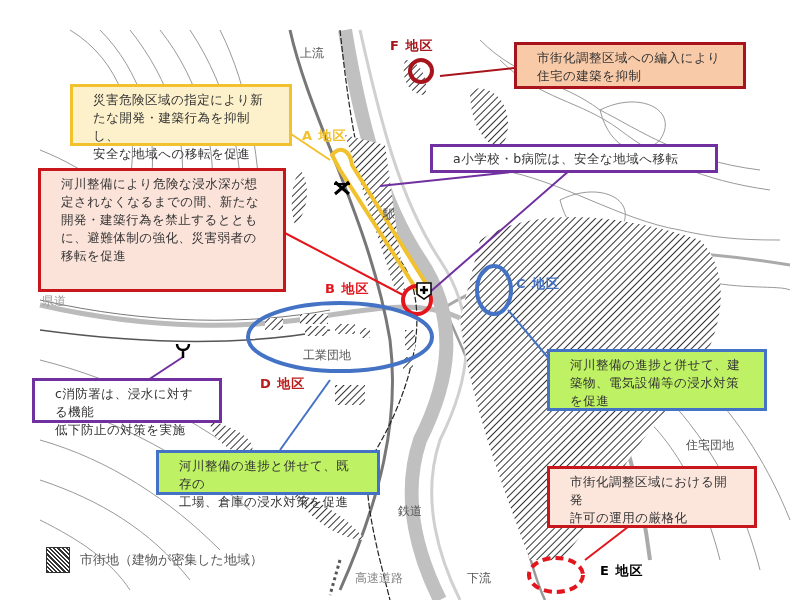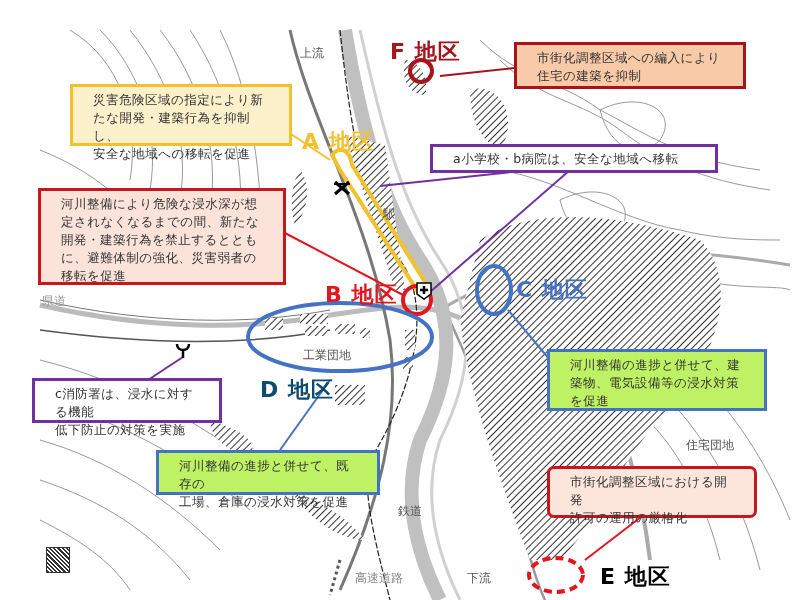--- a/index.html
+++ b/index.html
@@ -8,21 +8,21 @@
   .callout {
     position: absolute; box-sizing: border-box; font-size: 12.5px; line-height: 18px;
     color: #333333; padding: 4px 20px; letter-spacing: 0.5px; white-space: pre-line;
   }
   .c-yellow { background: #fdf1cc; border: 3px solid #f2c12e; margin-left: 32px; }
   .c-red { background: #fbe3da; border: 3px solid #c8161d; }
   .c-salmon { background: #f8caa8; border: 3px solid #a8141b; }
   .c-purple { background: #ffffff; border: 3px solid #7030a0; }
   .c-blue { background: #bef264; border: 3px solid #4472c4; }
   .c-redlight { background: #fce6dc; border: 3px solid #c8161d; }
-  .district { position: absolute; font-weight: bold; font-size: 22px; letter-spacing: 1px; font-family: "DejaVu Sans", sans-serif; }
+  .district { position: absolute; font-weight: bold; font-size: 13px; letter-spacing: 1px; font-family: "DejaVu Sans", sans-serif; }
   .maplabel { position: absolute; font-size: 12px; color: #555555; }
   .legend { position: absolute; left: 46px; top: 547px; display: flex; align-items: center; }
   .legend-swatch { width: 22px; height: 24px; background: repeating-linear-gradient(45deg, #333 0 1.5px, #fff 1.5px 3px); border: 1px solid #333; }
   .legend-label { margin-left: 10px; font-size: 13px; color: #555; }
 </style>
 </head>
 <body>
 
 <svg id="map" viewBox="0 0 800 600" xmlns="http://www.w3.org/2000/svg">
   <defs>
@@ -131,39 +131,40 @@
 <span class="maplabel" style="left:398px;top:503px;">鉄道</span>
 <span class="maplabel" style="left:355px;top:570px;color:#888;">高速道路</span>
 <span class="maplabel" style="left:467px;top:570px;">下流</span>
 <span class="maplabel" style="left:552px;top:598px;margin-left:48px;">国道</span>
 <span class="maplabel" style="left:686px;top:437px;">住宅団地</span>
 
 <span class="district" style="left:390px;top:37px;color:#a8141b;">F 地区</span>
 <span class="district" style="left:302px;top:127px;color:#f2c12e;">A 地区</span>
 <span class="district" style="left:325px;top:280px;color:#e3161d;">B 地区</span>
 <span class="district" style="left:516px;top:275px;color:#4472c4;">C 地区</span>
-<span class="district" style="left:260px;top:375px;color:#0c4a6e;">D 地区</span>
+<span class="district" style="left:260px;top:375px;color:#b91c1c;">D 地区</span>
 <span class="district" style="left:600px;top:562px;color:#000000;">E 地区</span>
 
 <div class="callout c-yellow" style="left:38px;top:84px;width:222px;height:62px;">災害危険区域の指定により新
 たな開発・建築行為を抑制し、
 安全な地域への移転を促進</div>
-<div class="callout c-red" style="left:38px;top:188px;width:248px;height:97px;">河川整備により危険な浸水深が想
+<div class="callout c-red" style="left:38px;top:168px;width:248px;height:124px;">河川整備により危険な浸水深が想
 定されなくなるまでの間、新たな
 開発・建築行為を禁止するととも
 に、避難体制の強化、災害弱者の
 移転を促進</div>
 <div class="callout c-salmon" style="left:514px;top:42px;width:232px;height:47px;">市街化調整区域への編入により
 住宅の建築を抑制</div>
 <div class="callout c-purple" style="left:430px;top:144px;width:288px;height:29px;padding-top:3px;">a小学校・b病院は、安全な地域へ移転</div>
 <div class="callout c-purple" style="left:32px;top:378px;width:190px;height:45px;">c消防署は、浸水に対する機能
 低下防止の対策を実施</div>
 <div class="callout c-blue" style="left:547px;top:349px;width:220px;height:62px;">河川整備の進捗と併せて、建
 築物、電気設備等の浸水対策
 を促進</div>
 <div class="callout c-blue" style="left:156px;top:450px;width:224px;height:45px;">河川整備の進捗と併せて、既存の
 工場、倉庫の浸水対策を促進</div>
-<div class="callout c-redlight" style="left:547px;top:466px;width:210px;height:52px;border-radius:7px;">市街化調整区域における開発
+<div class="callout c-redlight" style="left:547px;top:466px;width:210px;height:62px;">市街化調整区域における開発
 許可の運用の厳格化</div>
 
 <div class="legend">
   <div class="legend-swatch"></div>
+  <span class="legend-label">市街地（建物が密集した地域）</span>
 </div>
 
 </body></html>

